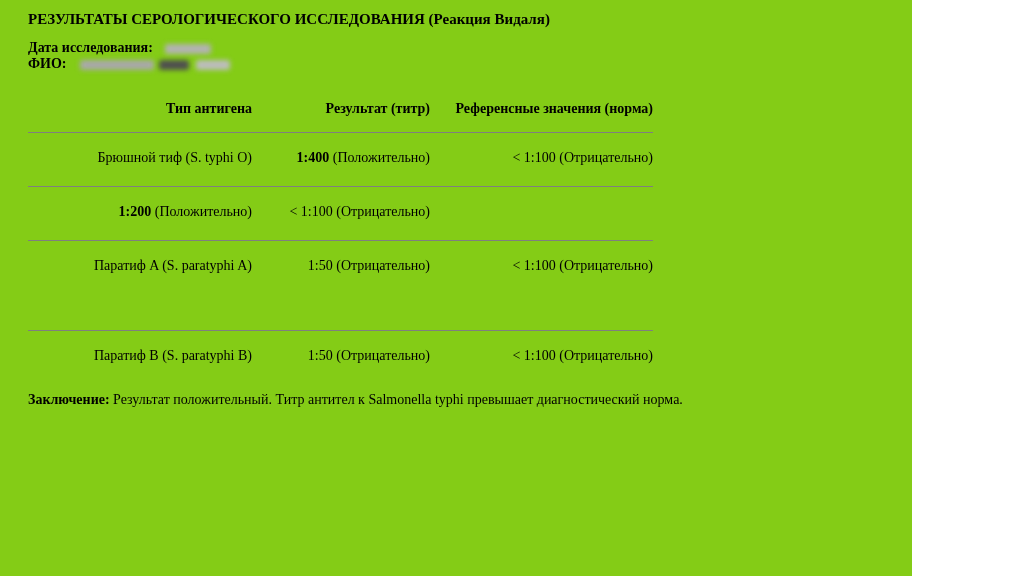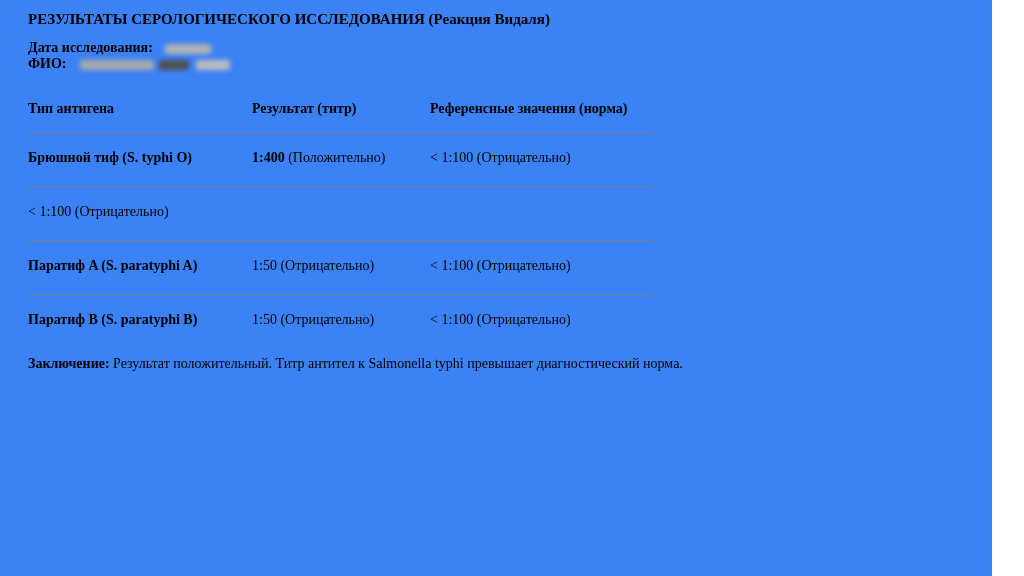--- a/index.html
+++ b/index.html
@@ -4,23 +4,23 @@
 <style>
   html, body {
     margin: 0;
     padding: 0;
     background: #ffffff;
     font-family: "Liberation Serif", "DejaVu Serif", serif;
     color: #000000;
   }
   .viewport {
     position: relative;
-    width: 992px;
+    width: 912px;
     height: 576px;
-    background: #3b82f6;
+    background: #84cc16;
     overflow: hidden;
   }
   .doc {
     position: absolute;
     left: 28px;
     top: 10px;
     width: 625px;
   }
   .title {
     margin: 0;
@@ -47,39 +47,40 @@
     vertical-align: middle;
   }
   .redact.r1 { width: 74px; margin-left: 14px; background: #a9a9a9; }
   .redact.r2 { width: 30px; margin-left: 5px;  background: #4f4f4f; }
   .redact.r3 { width: 34px; margin-left: 7px;  background: #bdbdbd; }
   .redact.r4 { width: 46px; margin-left: 12px; background: #b3b3b3; }
 
   .table {
     margin-top: 29px;
     font-size: 14px;
+    text-align: right;
   }
   .trow {
     display: grid;
     grid-template-columns: 224px 178px 223px;
     align-items: start;
   }
   .thead {
     font-weight: bold;
     line-height: 16px;
     padding-bottom: 15px;
   }
   .drow {
     border-top: 1.6px solid #7f7f7f;
     padding-top: 17px;
     padding-bottom: 20px;
     line-height: 16px;
   }
-  .drow.last { padding-bottom: 0; }
-  .cell-antigen { font-weight: bold; }
+  .drow.last { padding-bottom: 0; margin-top: 36px; }
+  .cell-antigen { font-weight: normal; }
   .titer-bold { font-weight: bold; }
 
   .conclusion {
     margin-top: 27px;
     font-size: 14px;
     line-height: 17px;
     white-space: nowrap;
   }
   .conclusion-label { font-weight: bold; }
   .species { }
@@ -108,20 +109,21 @@
         <div>Референсные значения (норма)</div>
       </div>
 
       <div class="trow drow">
         <div class="cell-antigen">Брюшной тиф (S. typhi O)</div>
         <div><span class="titer-bold">1:400</span><span> (Положительно)</span></div>
         <div>&lt; 1:100 (Отрицательно)</div>
       </div>
 
       <div class="trow drow">
+        <div><span class="titer-bold">1:200</span><span> (Положительно)</span></div>
         <div>&lt; 1:100 (Отрицательно)</div>
       </div>
 
       <div class="trow drow">
         <div class="cell-antigen">Паратиф A (S. paratyphi A)</div>
         <div><span>1:50</span><span> (Отрицательно)</span></div>
         <div>&lt; 1:100 (Отрицательно)</div>
       </div>
 
       <div class="trow drow last">

